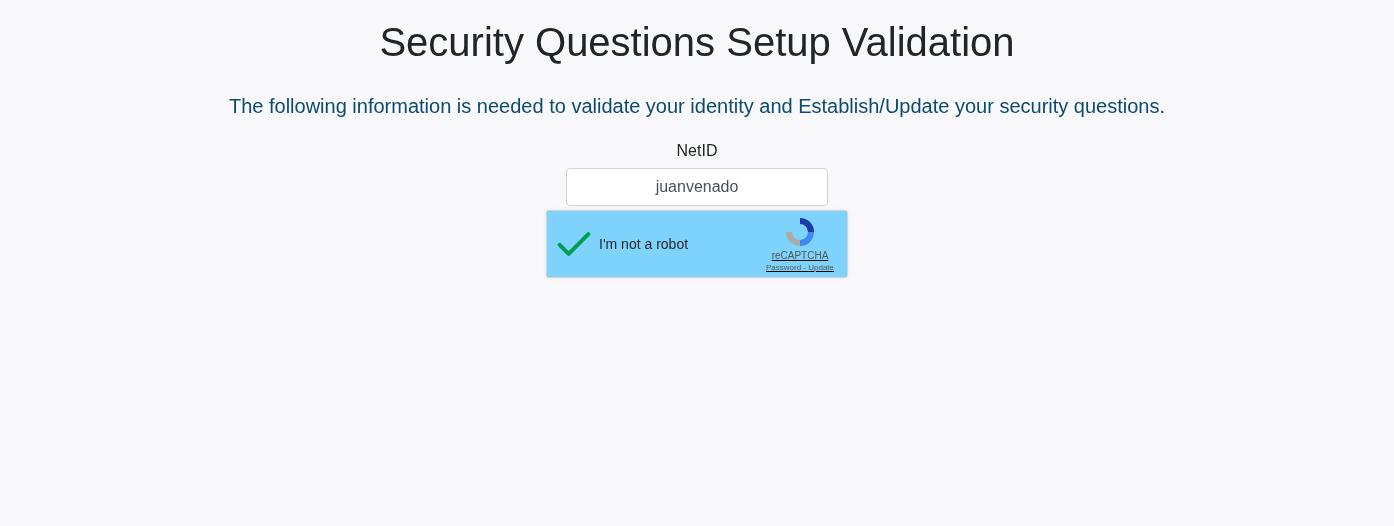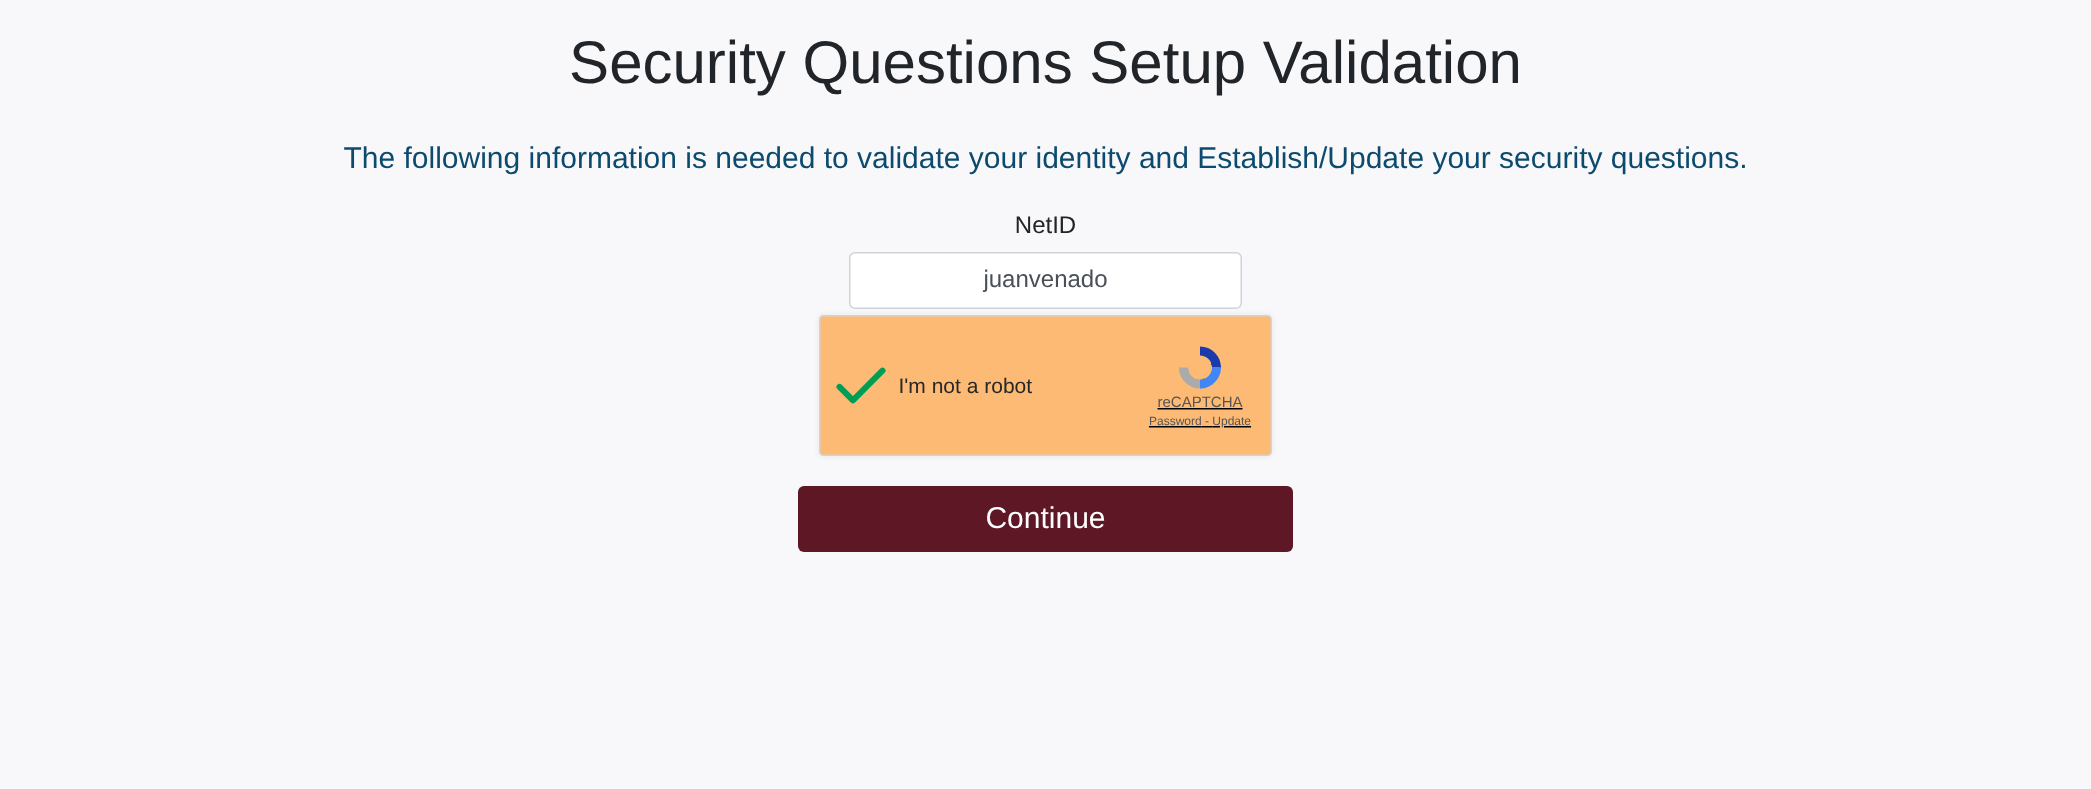--- a/index.html
+++ b/index.html
@@ -50,22 +50,22 @@
       border-radius: 4px;
       padding: 6px 12px;
       font-size: 16px;
       text-align: center;
       color: #495057;
       background: #fff;
       font-family: inherit;
     }
     .recaptcha-box {
       width: 302px;
-      height: 94px;
-      background: #fdba74;
+      height: 68px;
+      background: #7dd3fc;
       border: 1px solid #d3d3d3;
       border-radius: 3px;
       display: flex;
       align-items: center;
       padding: 0 12px 0 10px;
       margin-top: 4px;
       margin-bottom: 20px;
       position: relative;
       box-shadow: 0 0 4px rgba(0,0,0,0.08);
     }
@@ -150,14 +150,13 @@
           <polygon points="9,18 2,16 5,25" fill="#ababab"></polygon>
         </svg>
       </div>
       <div class="recaptcha-name">reCAPTCHA</div>
       <div class="recaptcha-links">
         <span>Password</span><span> - </span><span>Update</span>
       </div>
     </div>
   </div>
 
-  <button class="continue-button">Continue</button>
 </div>
 
 </body></html>

